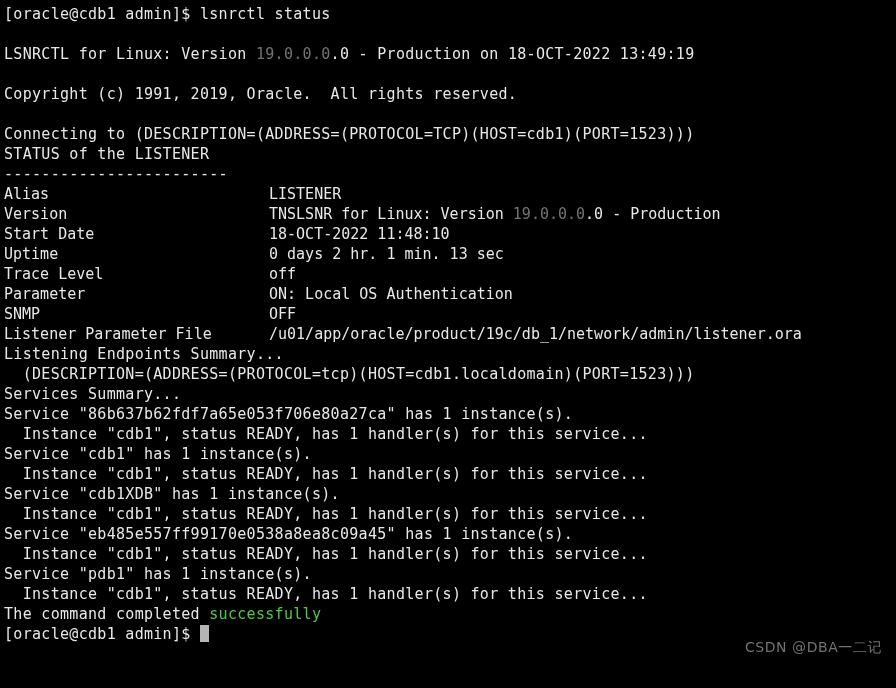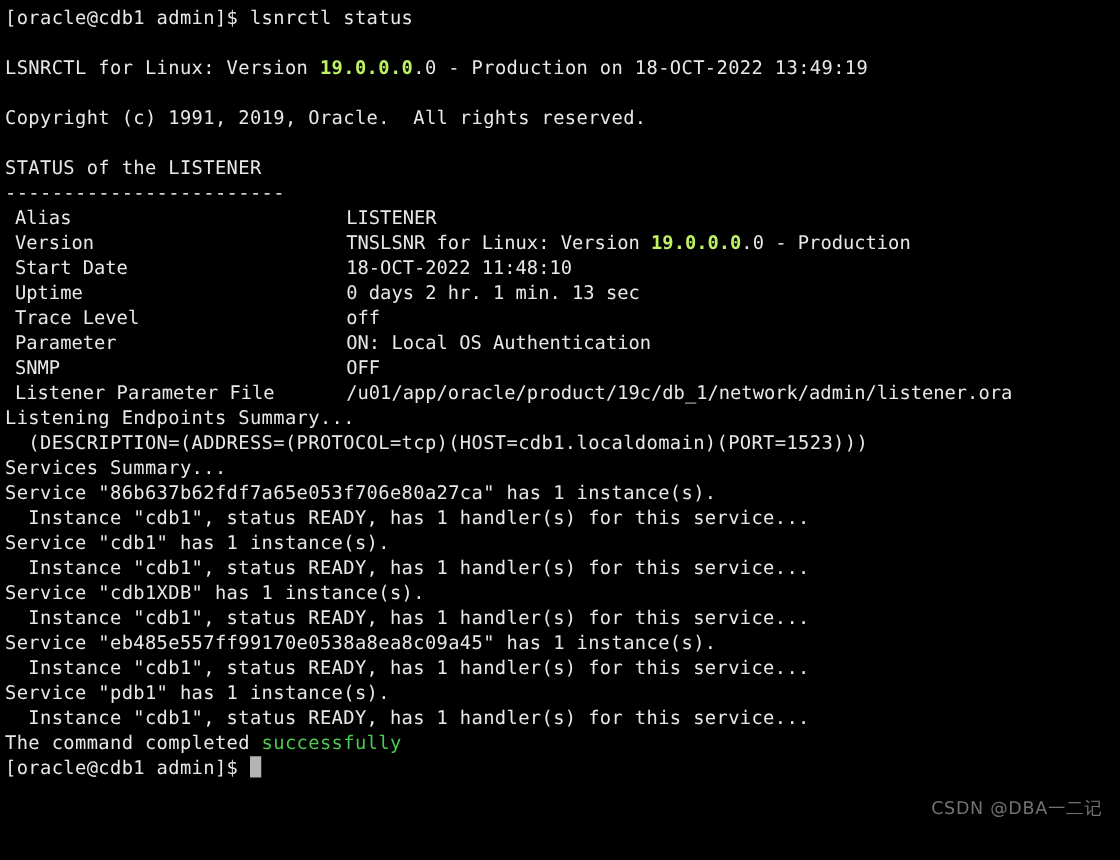--- a/index.html
+++ b/index.html
@@ -28,28 +28,27 @@
     letter-spacing: 0.02em;
   }
   .blank {
     height: 20px;
   }
   .kv {
     display: block;
     white-space: pre;
     height: 20px;
     line-height: 20px;
-    margin-left: 8px;
   }
   .kv .k {
     display: inline-block;
     width: 265px;
     white-space: pre;
   }
-  .magenta { color: #bef264; font-weight: bold; }
+  .magenta { color: #737373; }
   .yellow  { color: #d2d200; }
   .green   { color: #4ec94e; }
   .plain   { color: #e8e8e8; }
   .cursor {
     display: inline-block;
     width: 9px;
     height: 17px;
     background: #b4b4b4;
     vertical-align: -3px;
   }
@@ -74,20 +73,21 @@
   <div class="blank"></div>
 
   <div class="line"><span>LSNRCTL for Linux: Version </span><span class="magenta">19.0.0.0</span><span class="plain">.0</span><span> - Production on 18-OCT-2022 13:49:19</span></div>
 
   <div class="blank"></div>
 
   <div class="line">Copyright (c) 1991, 2019, Oracle.  All rights reserved.</div>
 
   <div class="blank"></div>
 
+  <div class="line">Connecting to (DESCRIPTION=(ADDRESS=(PROTOCOL=TCP)(HOST=cdb1)(PORT=1523)))</div>
   <div class="line">STATUS of the LISTENER</div>
   <div class="line">------------------------</div>
 
   <div class="kv"><span class="k">Alias</span><span>LISTENER</span></div>
 
   <div class="kv"><span class="k">Version</span><span>TNSLSNR for Linux: Version </span><span class="magenta">19.0.0.0</span><span class="plain">.0</span><span> - Production</span></div>
 
   <div class="kv"><span class="k">Start Date</span><span>18-OCT-2022 11:48:10</span></div>
 
   <div class="kv"><span class="k">Uptime</span><span>0 days 2 hr. 1 min. 13 sec</span></div>

